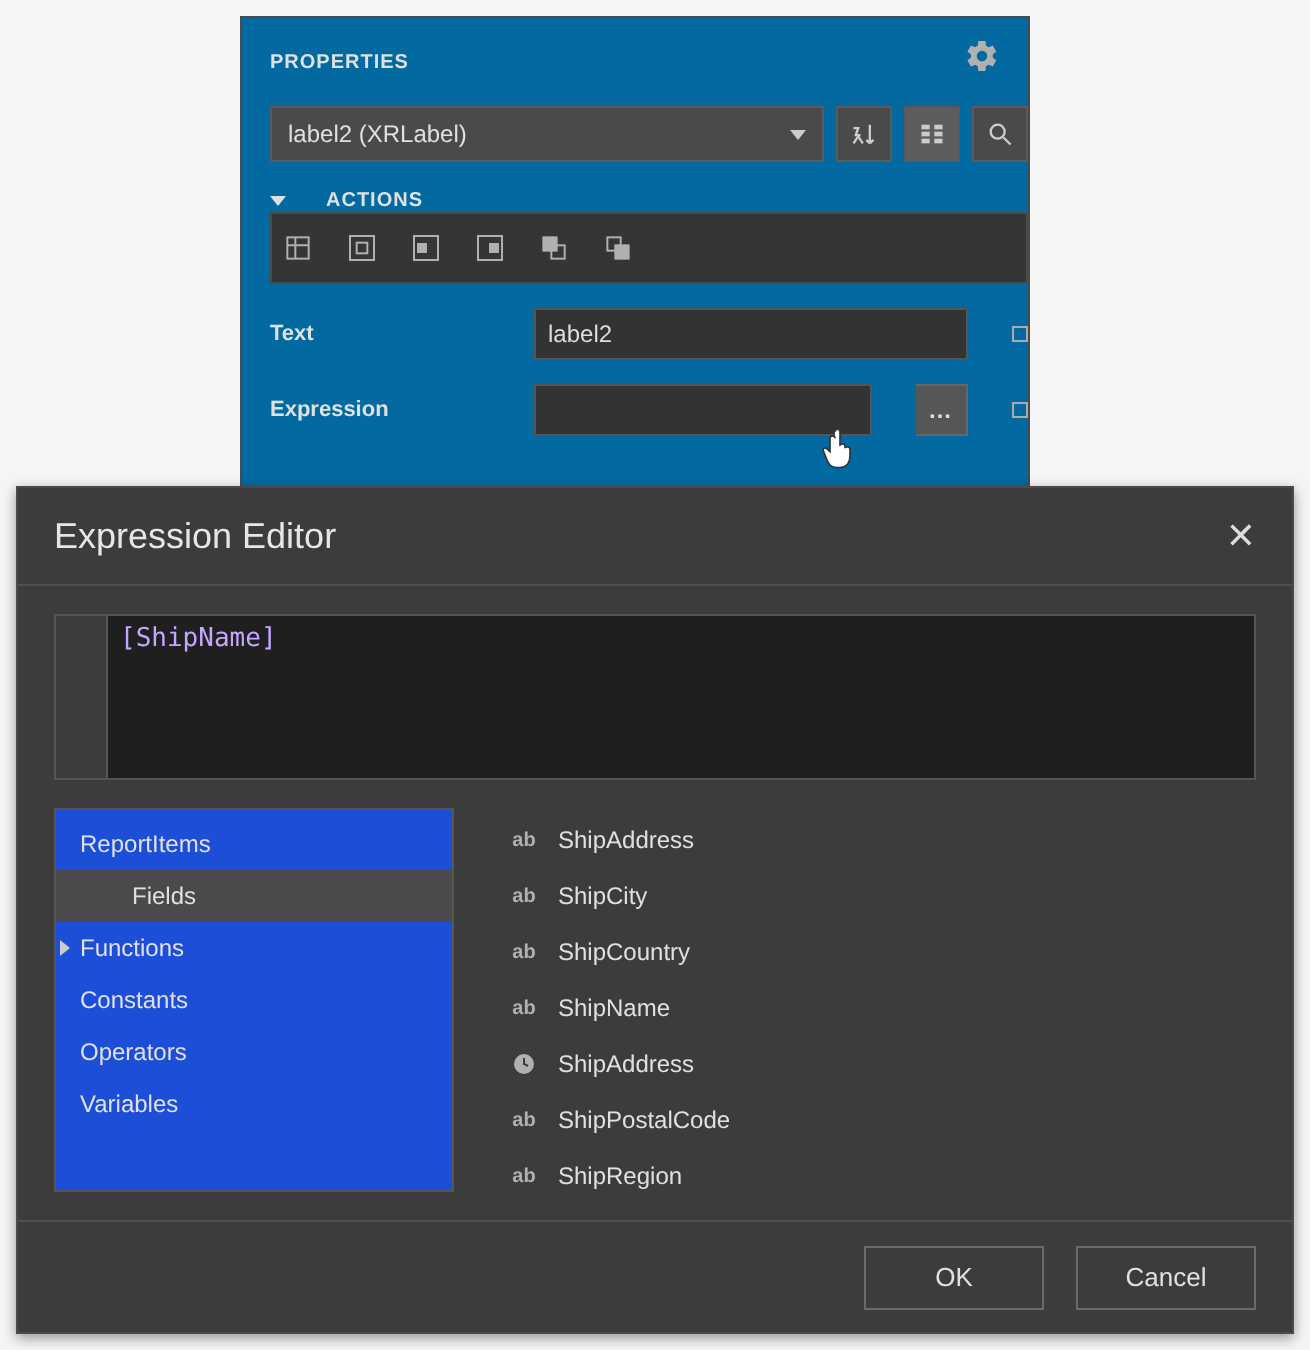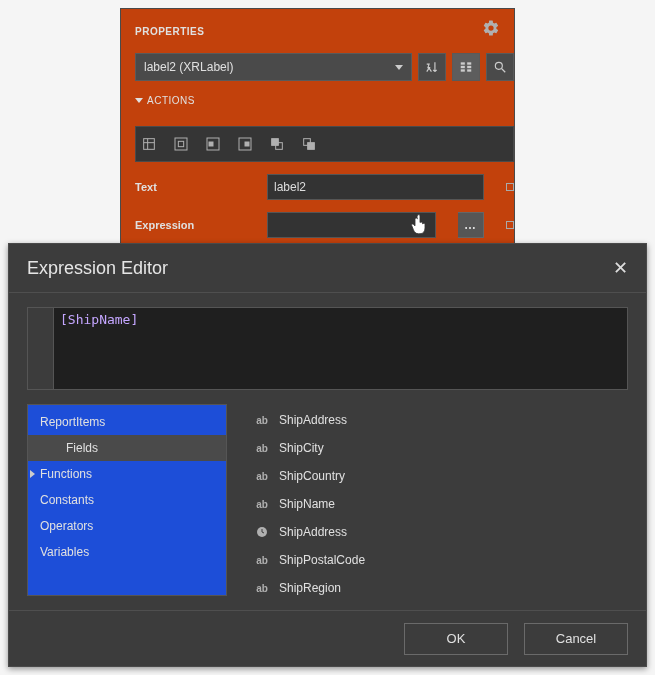--- a/index.html
+++ b/index.html
@@ -13,21 +13,21 @@
     position: relative;
   }
 
   
   .properties-panel {
     position: absolute;
     top: 8px;
     left: 120px;
     width: 395px;
     height: 260px;
-    background: #c2410c;
+    background: #0369a1;
     border: 1px solid #4a4a4a;
     display: flex;
     overflow: hidden;
   }
   .properties-main {
     flex: 1;
     padding: 10px 10px 10px 14px;
   }
   .properties-header {
     display: flex;
@@ -83,26 +83,26 @@
     align-items: center;
     justify-content: center;
     color: #ccc;
   }
   .mini-btn.active { background: #5d5d5d; }
   .mini-btn svg { display:block; }
 
   .section-header {
     display: flex;
     align-items: center;
-    gap: 4px;
+    gap: 20px;
     font-size: 10px;
-    font-weight: normal;
+    font-weight: bold;
     letter-spacing: 0.5px;
     color: #e0e0e0;
-    margin-bottom: 20px;
+    margin-bottom: 0;
   }
   .section-header .caret-down {
     width: 0; height: 0;
     border-left: 4px solid transparent;
     border-right: 4px solid transparent;
     border-top: 5px solid #e0e0e0;
   }
 
   .icon-strip {
     display: flex;
@@ -317,21 +317,21 @@
   .modal-footer {
     height: 56px;
     border-top: 1px solid #4f4f4f;
     display: flex;
     align-items: center;
     justify-content: flex-end;
     padding: 0 18px;
     gap: 16px;
   }
   .dlg-btn {
-    width: 104px;
+    width: 90px;
     height: 32px;
     background: transparent;
     border: 1px solid #6a6a6a;
     color: #e0e0e0;
     font-size: 13px;
     cursor: pointer;
     display:flex; align-items:center; justify-content:center;
   }
 </style>
 </head>

